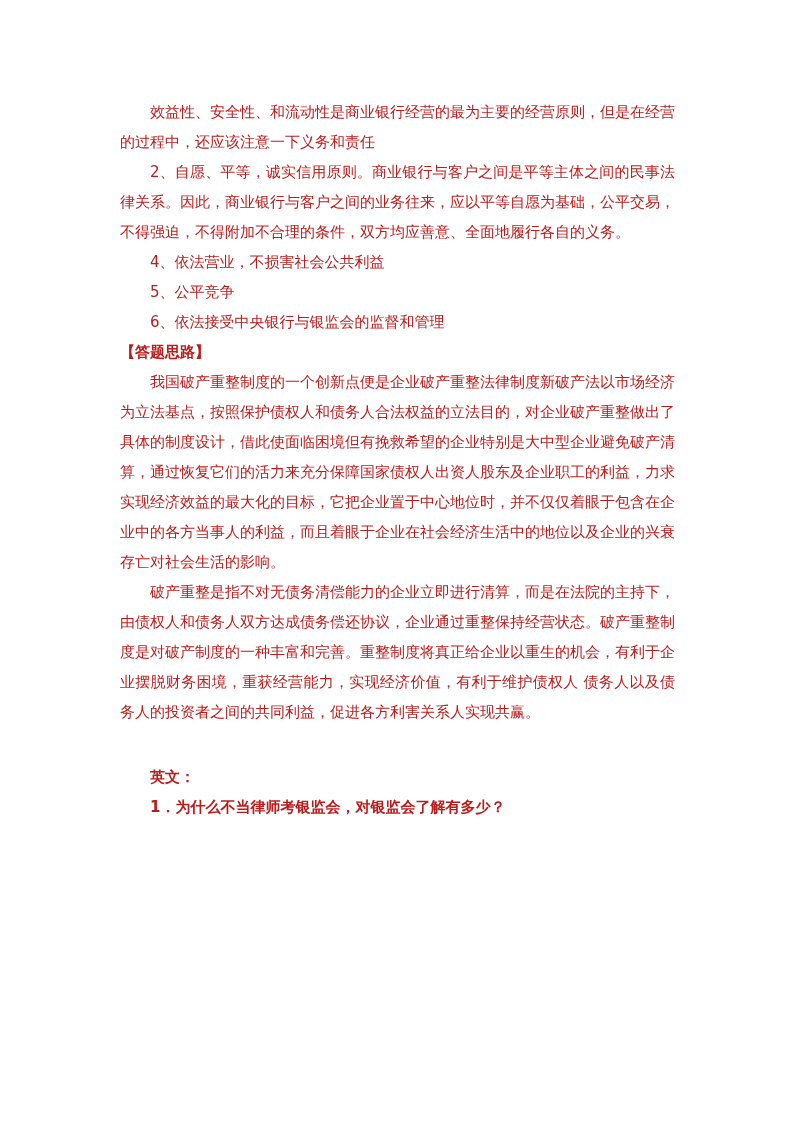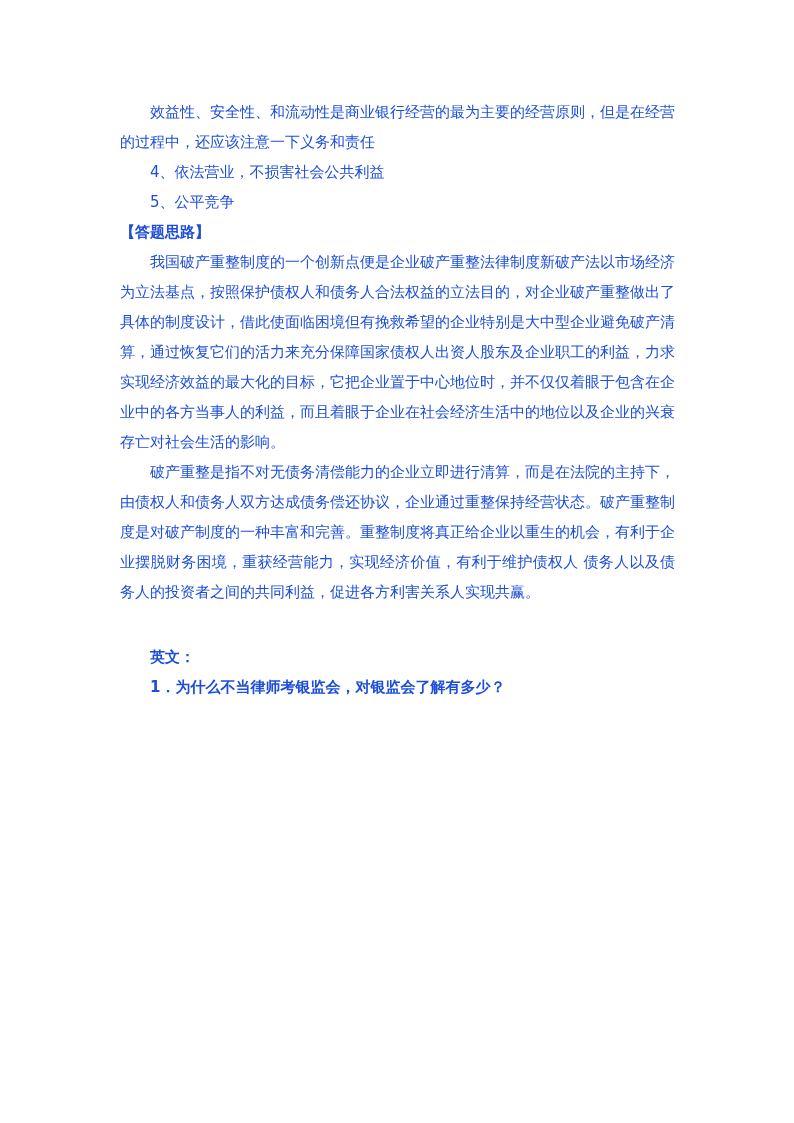--- a/index.html
+++ b/index.html
@@ -11,21 +11,21 @@
     position: relative;
     width: 794px;
     height: 1123px;
     margin: 0 auto;
     background: #ffffff;
     box-sizing: border-box;
     padding: 97px 119px 0 120px;
     font-family: "DejaVu Sans", sans-serif;
     font-size: 15px;
     line-height: 30px;
-    color: #1d4ed8;
+    color: #b91c1c;
     overflow: hidden;
   }
   .para {
     margin: 0;
     text-align: justify;
     text-justify: inter-ideograph;
     word-break: break-all;
   }
   .indent {
     text-indent: 2em;
@@ -42,26 +42,28 @@
   }
 </style>
 </head>
 <body>
 
 <div class="page">
 
   <p class="para indent">效益性、安全性、和流动性是商业银行经营的最为主要的经营原则，但是在经营的过程中，还应该注意一下义务和责任</p>
 
 
+  <p class="para indent">2、自愿、平等，诚实信用原则。商业银行与客户之间是平等主体之间的民事法律关系。因此，商业银行与客户之间的业务往来，应以平等自愿为基础，公平交易，不得强迫，不得附加不合理的条件，双方均应善意、全面地履行各自的义务。</p>
 
 
   <p class="para indent">4、依法营业，不损害社会公共利益</p>
 
   <p class="para indent">5、公平竞争</p>
 
+  <p class="para indent">6、依法接受中央银行与银监会的监督和管理</p>
 
 
   <p class="para bold">【答题思路】</p>
 
   <p class="para indent">我国破产重整制度的一个创新点便是企业破产重整法律制度新破产法以市场经济为立法基点，按照保护债权人和债务人合法权益的立法目的，对企业破产重整做出了具体的制度设计，借此使面临困境但有挽救希望的企业特别是大中型企业避免破产清算，通过恢复它们的活力来充分保障国家债权人出资人股东及企业职工的利益，力求实现经济效益的最大化的目标，它把企业置于中心地位时，并不仅仅着眼于包含在企业中的各方当事人的利益，而且着眼于企业在社会经济生活中的地位以及企业的兴衰存亡对社会生活的影响。</p>
 
   <p class="para indent">破产重整是指不对无债务清偿能力的企业立即进行清算，而是在法院的主持下，由债权人和债务人双方达成债务偿还协议，企业通过重整保持经营状态。破产重整制度是对破产制度的一种丰富和完善。重整制度将真正给企业以重生的机会，有利于企业摆脱财务困境，重获经营能力，实现经济价值，有利于维护债权人 债务人以及债务人的投资者之间的共同利益，促进各方利害关系人实现共赢。</p>
 
   <p class="para indent bold gap-before">英文：</p>
 

